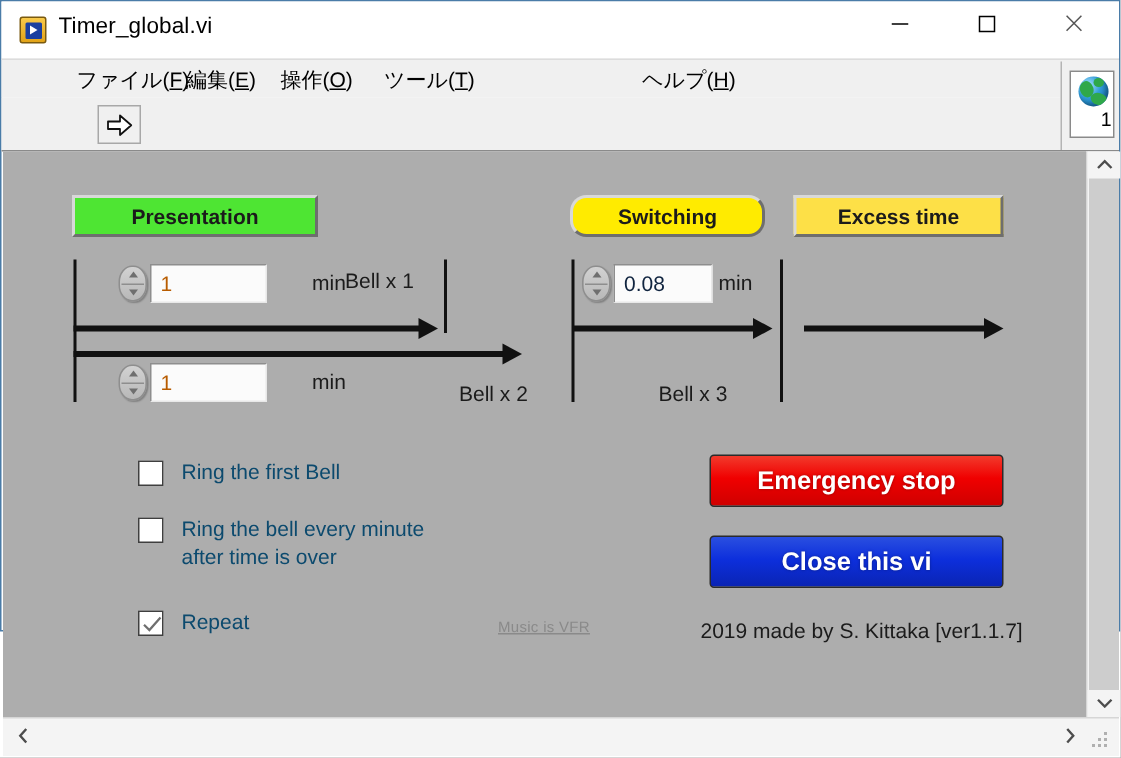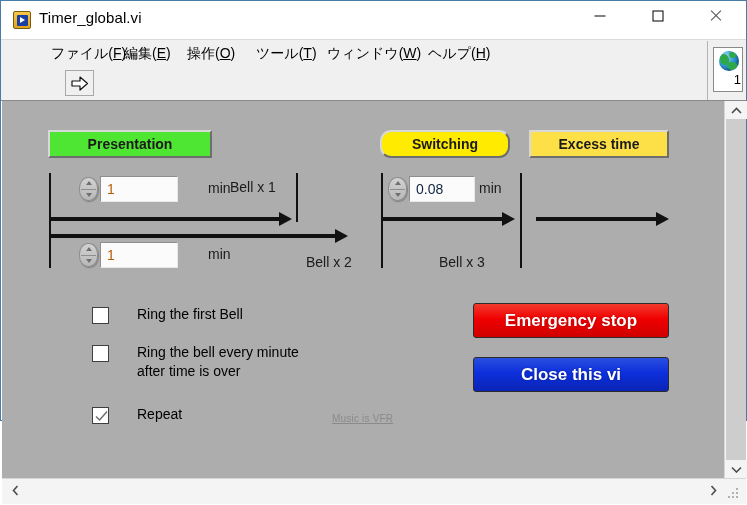--- a/index.html
+++ b/index.html
@@ -120,21 +120,21 @@
             color:#b85c00;}
   .numfield.dark{color:#10243f;}
   .unit{position:absolute;top:3px;font-size:14px;color:#1b1b1b;text-align:right;}
   .belllbl{position:absolute;font-size:14px;color:#1b1b1b;white-space:nowrap;}
 
   
   .cbrow{position:absolute;}
   .cbbox{position:absolute;left:0;top:0;width:17px;height:17px;background:#ffffff;
          border:1px solid #3f3f3f;box-sizing:border-box;}
   .cbbox svg{position:absolute;left:2px;top:2px;}
-  .cblabel{position:absolute;left:45px;top:-2px;font-size:14px;color:#000000;
+  .cblabel{position:absolute;left:29px;top:-2px;font-size:14px;color:#0c4a6e;
            line-height:19px;white-space:nowrap;}
 
   
   .bigbtn{position:absolute;width:196px;height:35px;box-sizing:border-box;
           display:flex;align-items:center;justify-content:center;
           font-size:17px;font-weight:bold;color:#ffffff;
           border-radius:3px;border:1px solid #2b2b2b;
           text-shadow:0 0 2px rgba(0,0,0,.35);}
   .btn-stop{left:472px;top:302px;
             background:linear-gradient(#f23a2c 0%,#f00000 45%,#cf0000 100%);}
@@ -165,21 +165,20 @@
     <div class="wbtn wcls">
       <span class="g"></span>
     </div>
   </div>
 
   <div class="menubar">
     <div class="menu-item" style="left:10px">ファイル(<u>F</u>)</div>
     <div class="menu-item" style="left:83px">編集(<u>E</u>)</div>
     <div class="menu-item" style="left:146px">操作(<u>O</u>)</div>
     <div class="menu-item" style="left:215px">ツール(<u>T</u>)</div>
-    <div class="menu-item" style="left:286px">ウィンドウ(<u>W</u>)</div>
     <div class="menu-item" style="left:387px">ヘルプ(<u>H</u>)</div>
   </div>
 
   <div class="toolbar">
     <div class="runbtn">
       <svg width="18" height="17" viewBox="0 0 18 17">
         <path d="M1 6 H9 V2 L16.5 8.5 L9 15 V11 H1 Z" fill="#ffffff" stroke="#111111" stroke-width="1.2" stroke-linejoin="round"></path>
       </svg>
     </div>
   </div>
@@ -265,20 +264,21 @@
           <path d="M1 6.5 L4.6 10 L12 1.6" fill="none" stroke="#6f6f6f" stroke-width="1.5"></path>
         </svg>
       </span>
       <span class="cblabel">Repeat</span>
     </div>
 
     <div class="bigbtn btn-close" style="left:471px;top:256px">Close this vi</div>
     <div class="bigbtn btn-stop" style="left:471px;top:202px">Emergency stop</div>
 
     <a class="vfr-link" style="left:330px;top:312px" href="#">Music is VFR</a>
+    <div class="credit" style="left:465px;top:311px">2019 made by S. Kittaka [ver1.1.7]</div>
   </div>
 
   <div class="vscroll">
     <div class="sb-arrow sb-up">
       <svg width="11" height="7" viewBox="0 0 11 7">
         <path d="M1 6 L5.5 1.5 L10 6" fill="none" stroke="#4d4d4d" stroke-width="1.6"></path>
       </svg>
     </div>
     <div class="vthumb"></div>
     <div class="sb-arrow sb-dn">

